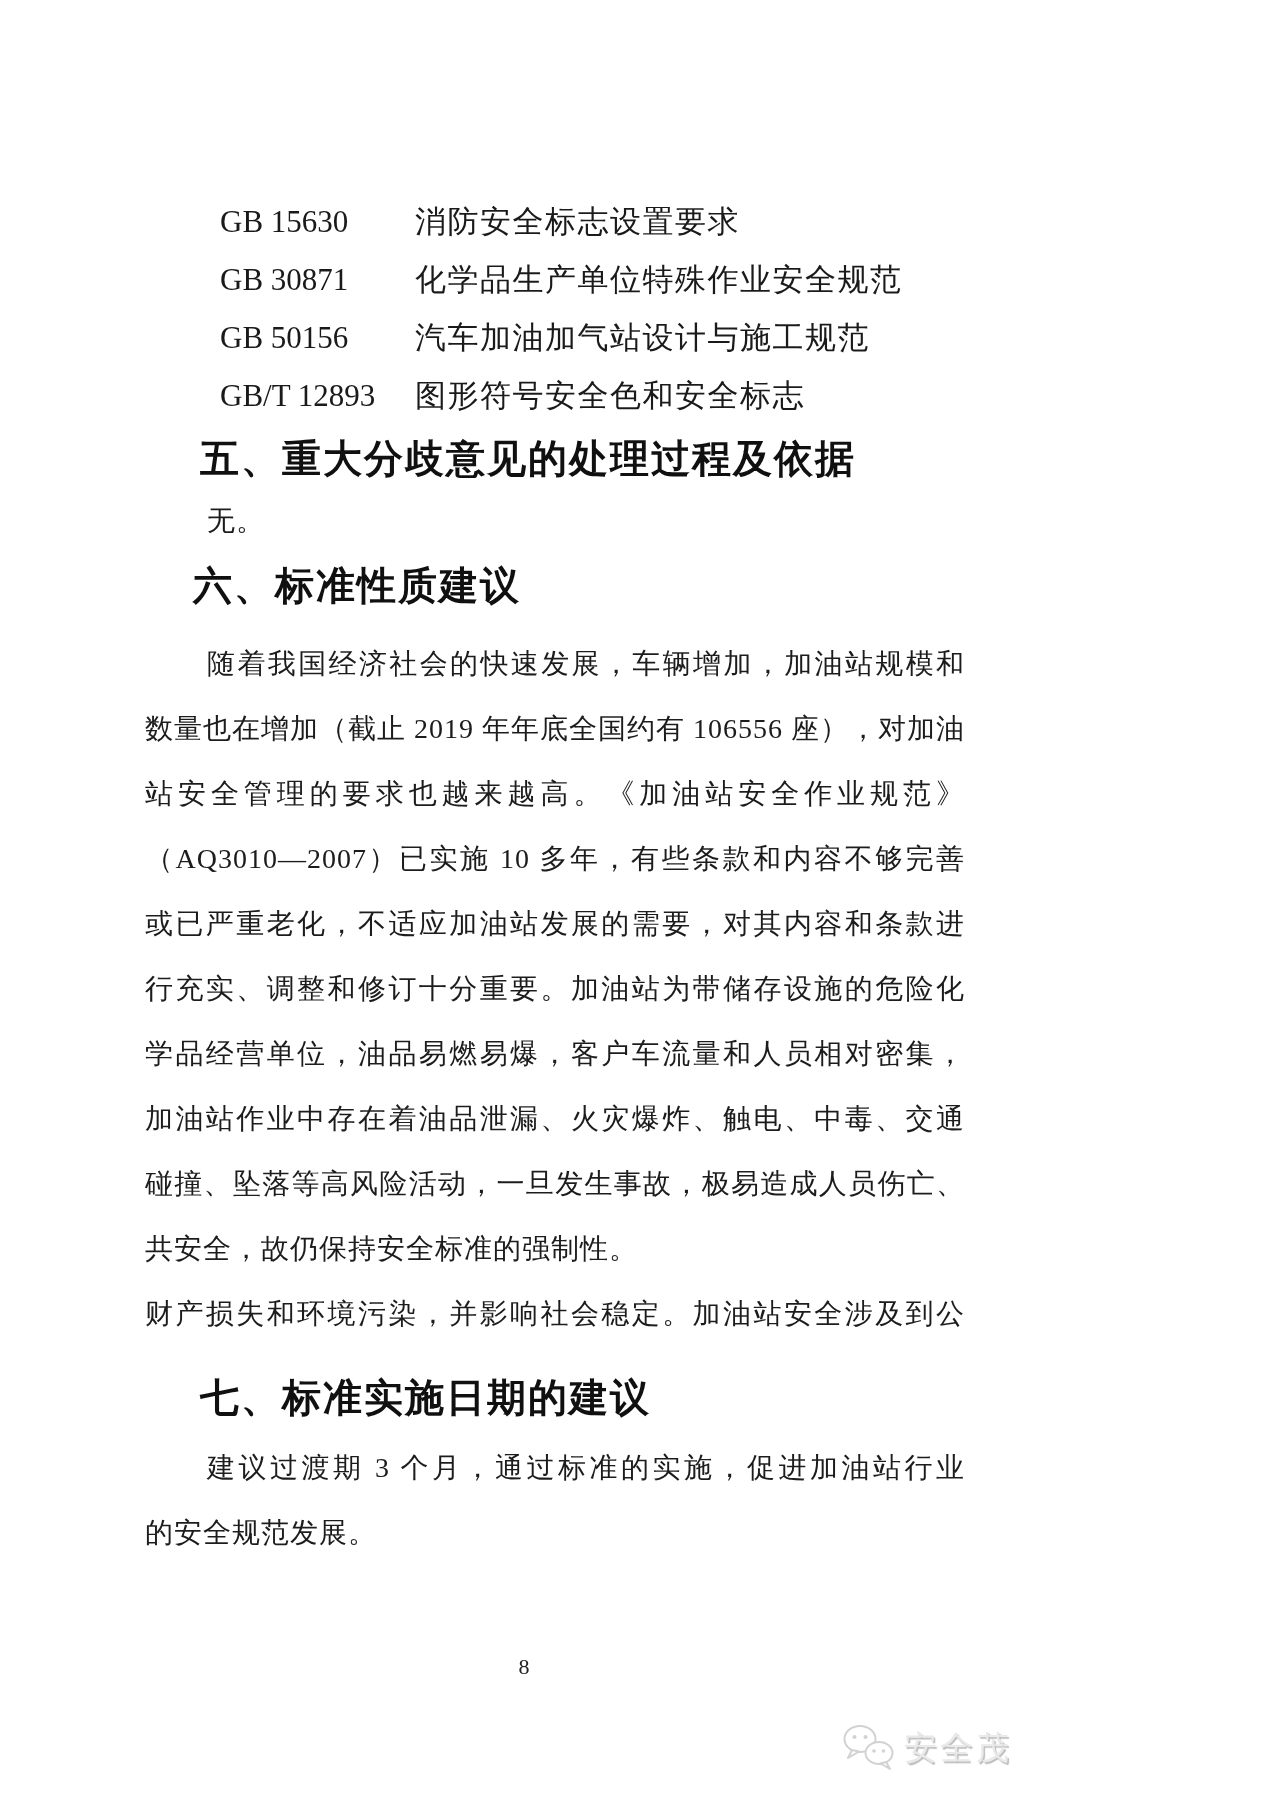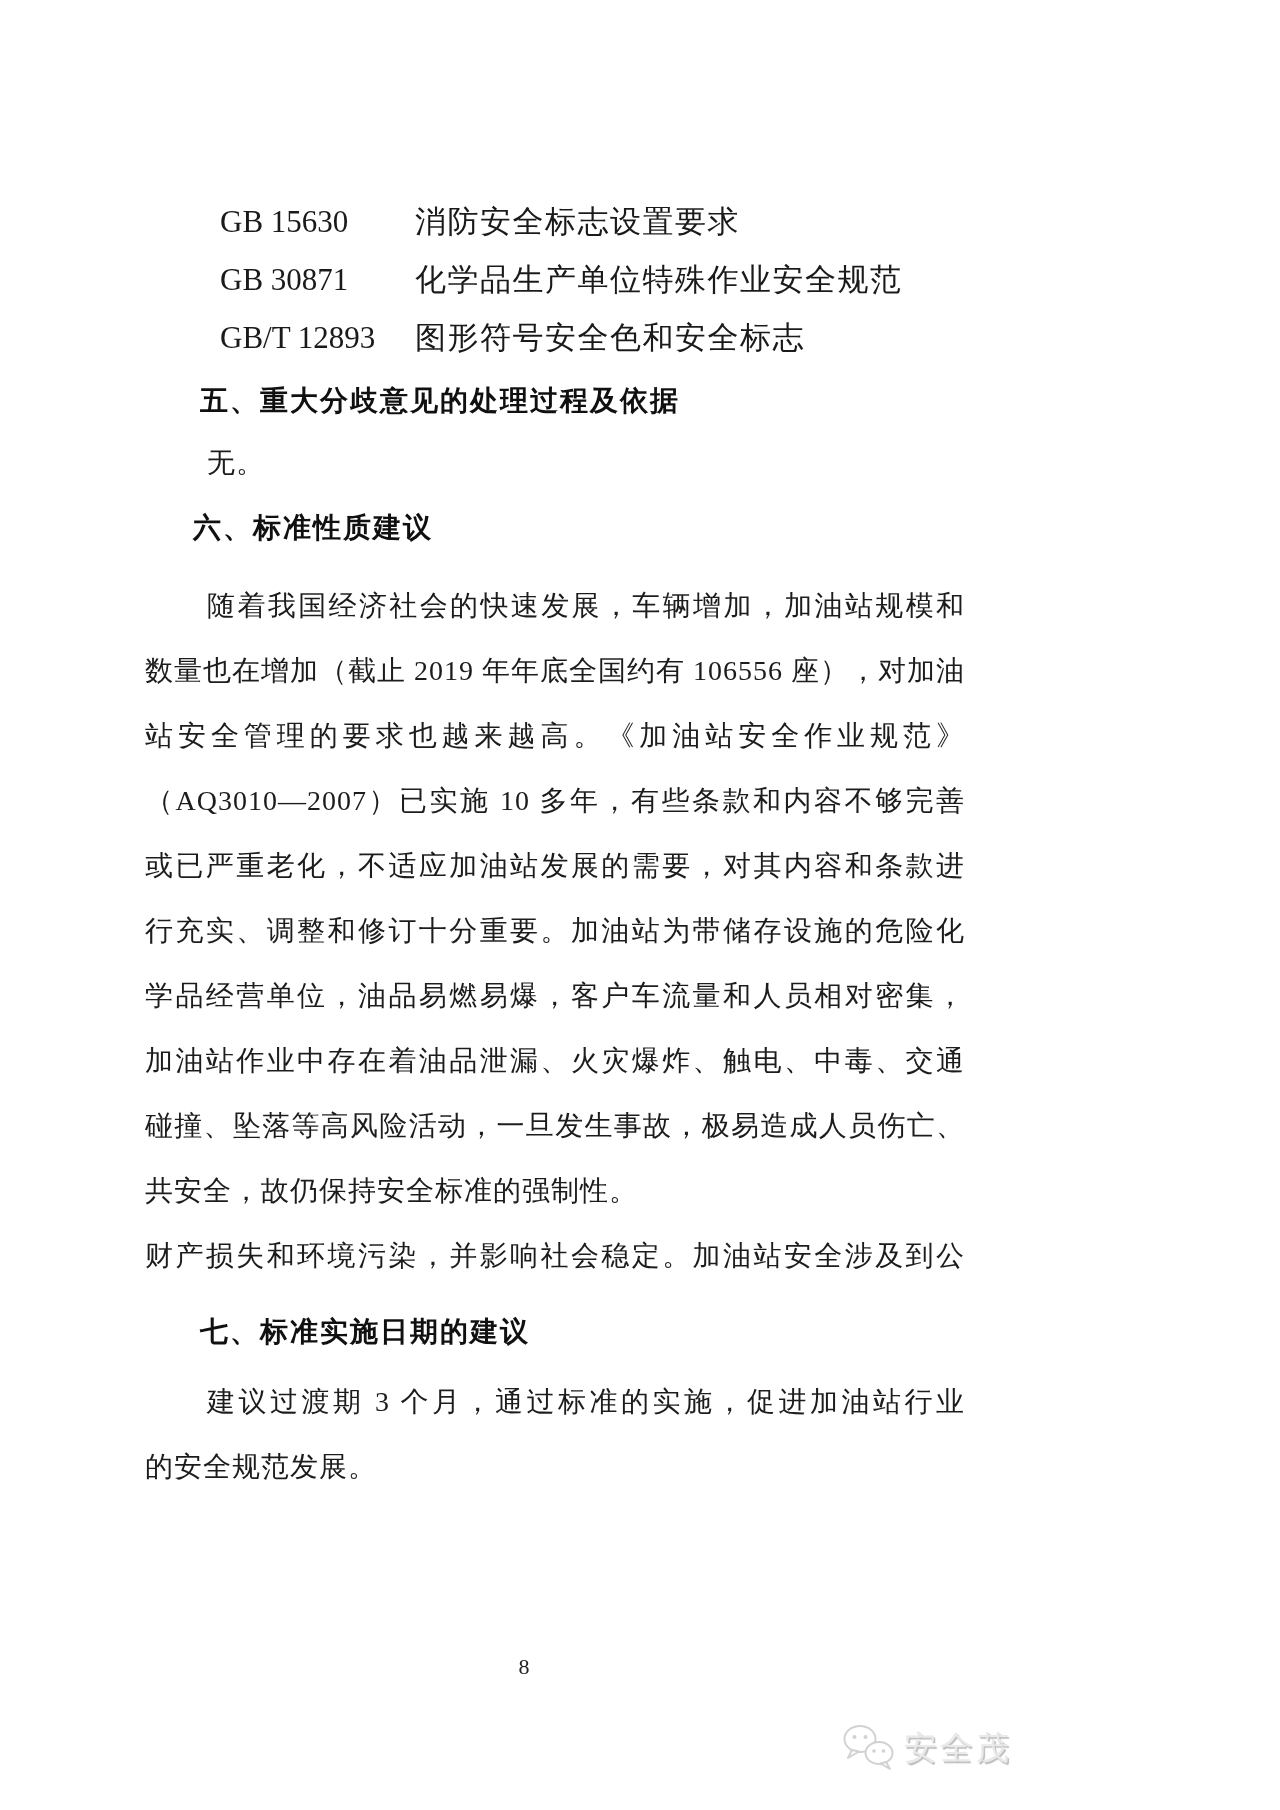--- a/index.html
+++ b/index.html
@@ -13,26 +13,26 @@
 
   
   .ref-list { }
   .ref-row { display:flex; margin-left:75px; height:58px; align-items:center; font-size:31px; }
   .ref-code { flex:0 0 195px; width:195px; }
   .ref-title { letter-spacing:1.5px; }
 
   
   .heading {
     font-family:"Liberation Sans","DejaVu Sans",sans-serif;
-    font-weight:700; font-size:28px; line-height:48px;
+    font-weight:700; font-size:39px; line-height:48px;
     margin:0 0 0 55px; color:#101010; letter-spacing:2px;
   }
   .mt-h5 { margin-top:10px; }
   .mt-h6 { margin-top:9px;margin-left:48px; }
-  .mt-h7 { margin-top:20px; }
+  .mt-h7 { margin-top:28px; }
 
   
   .body-line {
     font-size:28px; line-height:65px; margin:0;
     text-align:justify; letter-spacing:1px; color:#1c1c1c;
   }
   .line-fill { text-align-last:justify; }
   .line-last { text-align-last:left; }
   .line-first { text-indent:62px; }
   .mt-none { margin-top:5px; }
@@ -64,20 +64,24 @@
   <main class="content">
 
     <section class="ref-list">
       <div class="ref-row">
         <span class="ref-code">GB 15630</span>
         <span class="ref-title">消防安全标志设置要求</span>
       </div>
       <div class="ref-row">
         <span class="ref-code">GB 30871</span>
         <span class="ref-title">化学品生产单位特殊作业安全规范</span>
+      </div>
+      <div class="ref-row">
+        <span class="ref-code">GB 50156</span>
+        <span class="ref-title">汽车加油加气站设计与施工规范</span>
       </div>
       <div class="ref-row">
         <span class="ref-code">GB/T 12893</span>
         <span class="ref-title">图形符号安全色和安全标志</span>
       </div>
     </section>
 
     <h2 class="heading mt-h5">五、重大分歧意见的处理过程及依据</h2>
     <p class="body-line line-first line-last mt-none">无。</p>
 

